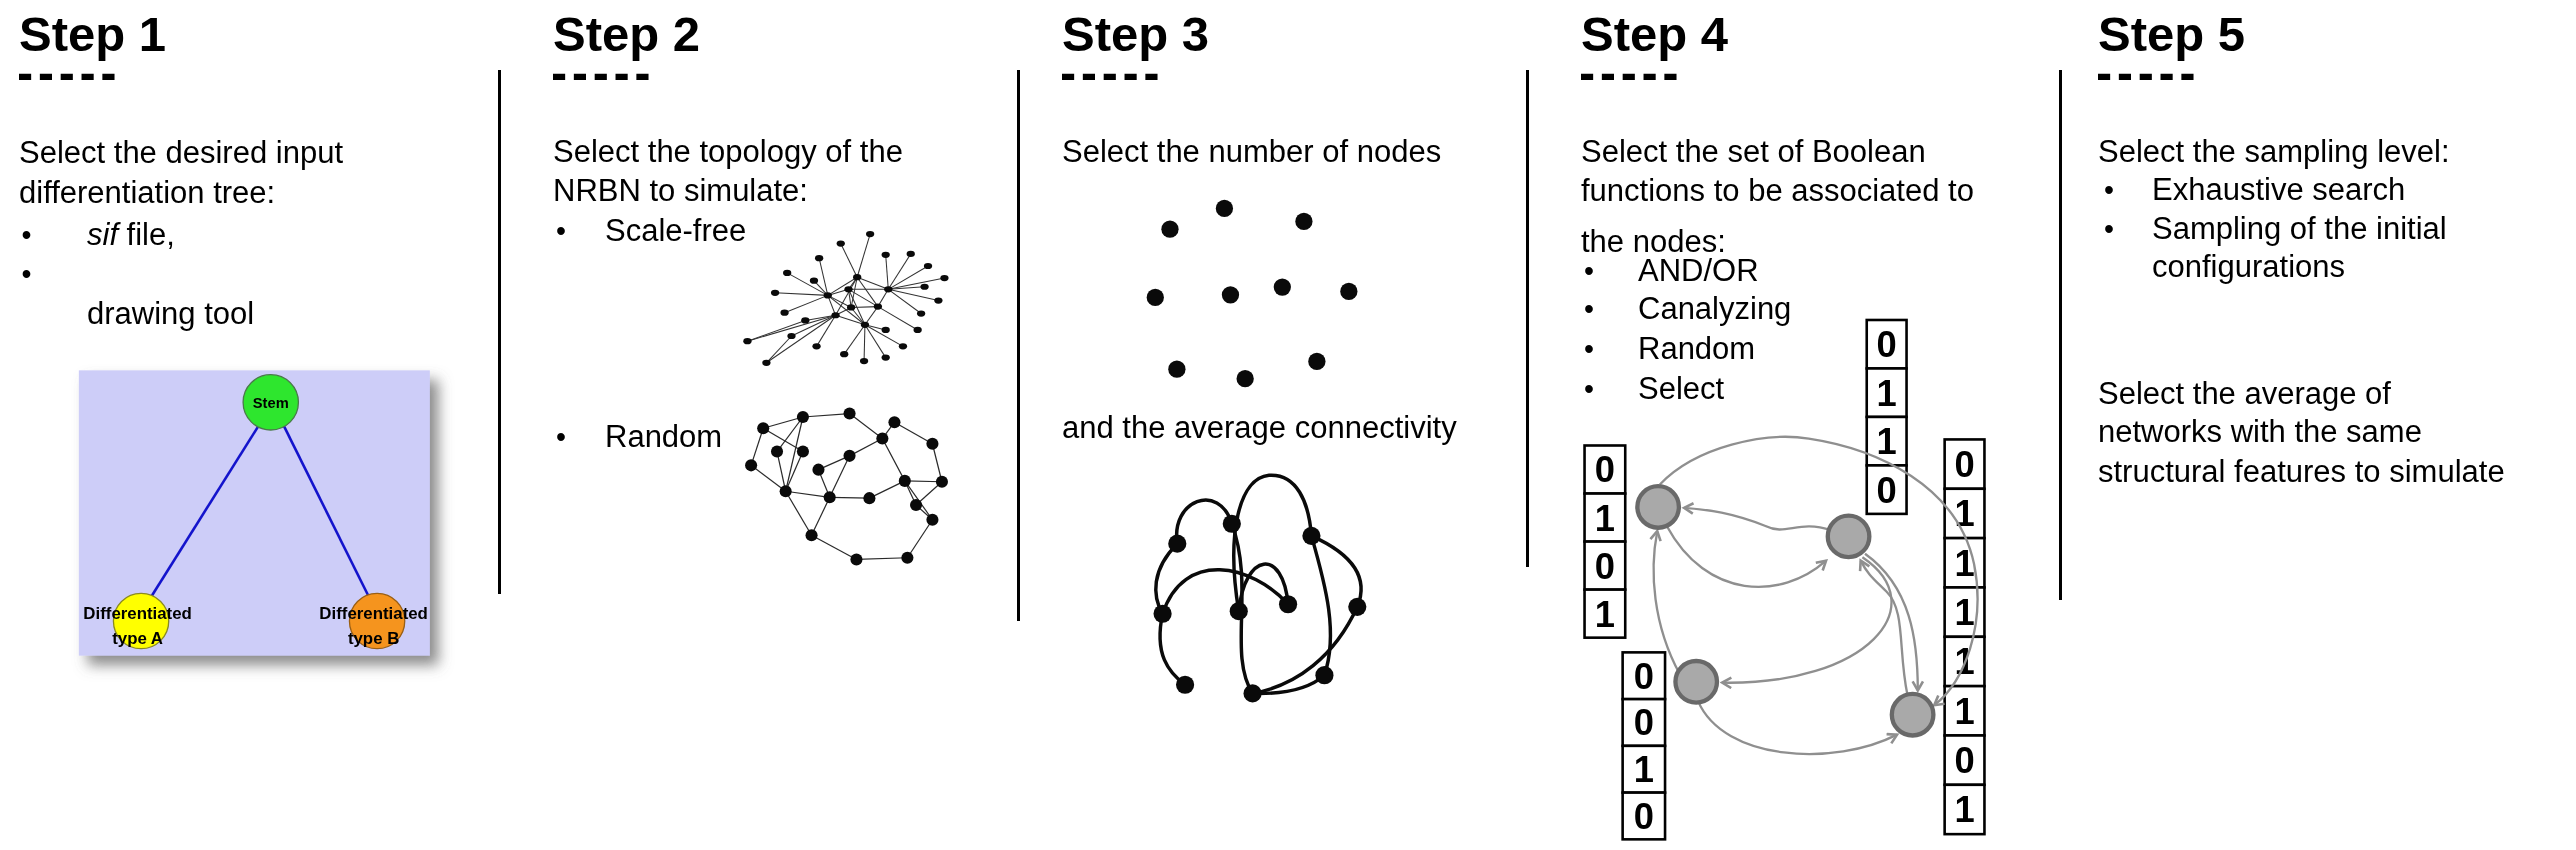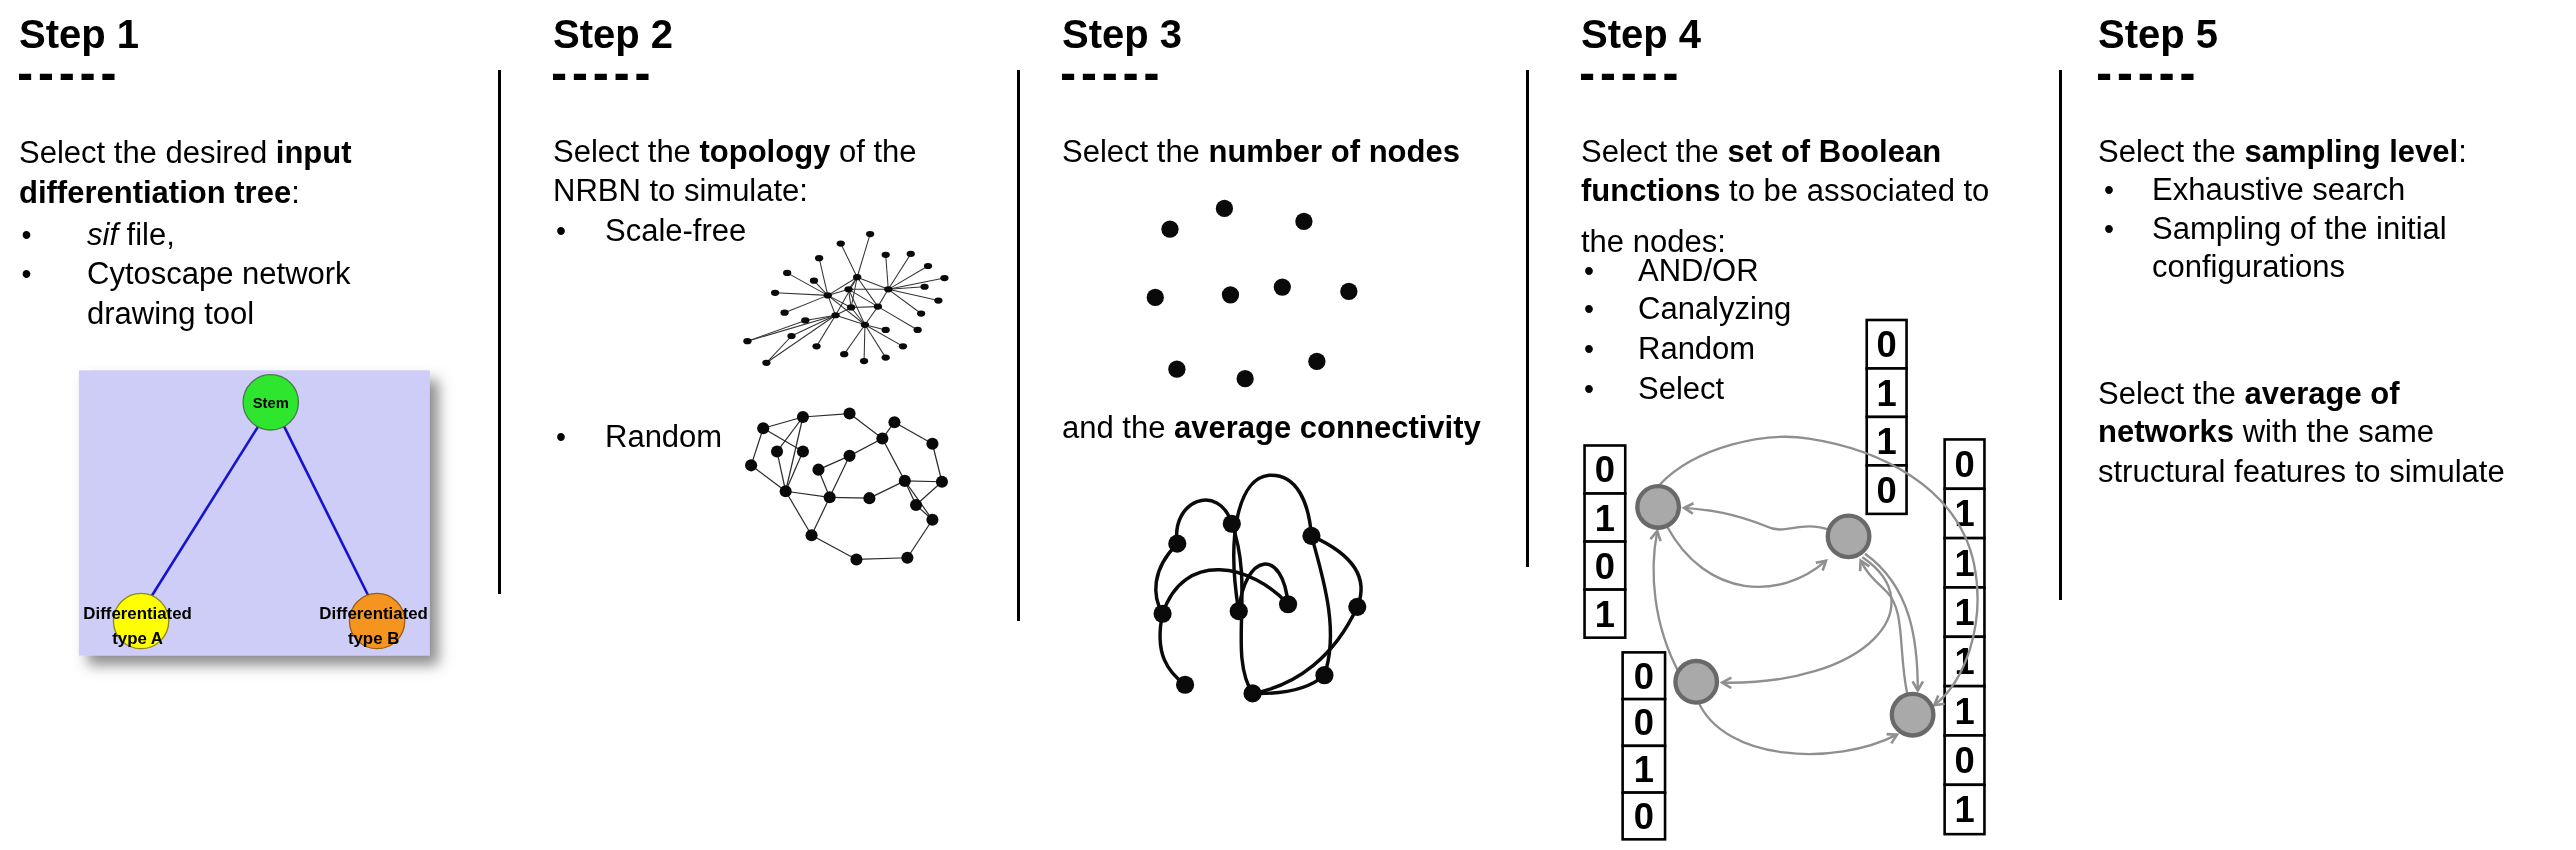--- a/index.html
+++ b/index.html
@@ -1,40 +1,39 @@
 <!DOCTYPE html>
 <html style="font-size:14px"><head>
 <meta charset="utf-8">
 <style>
   html,body { margin:0; padding:0; background:#fff; }
   #canvas { position:relative; width:2576px; height:851px; background:#ffffff; overflow:hidden;
             font-family:"Liberation Sans", sans-serif; color:#000; }
   .abs { position:absolute; }
-  .h  { position:absolute; font-size:40px; line-height:40px; font-weight:bold; white-space:nowrap; }
+  .h  { position:absolute; font-size:49px; line-height:40px; font-weight:bold; white-space:nowrap; }
   .t  { position:absolute; font-size:31px; line-height:40px; white-space:nowrap; }
-  .t b { font-weight:bold; }
+  .t b { font-weight:normal; }
   .t i { }
   .mk { font-size:28.6px; }
   .divider { position:absolute; width:2.6px; background:#000; }
   svg text { font-family:"Liberation Sans", sans-serif; }
 </style>
 </head>
 <body>
 
 <div id="canvas">
 <div class="h" style="left:19px;top:14px">Step 1</div>
 <svg class="abs" style="left:19px;top:73px" width="99" height="8.7" viewBox="0 0 114 10">
       <line x1="0" y1="4.5" x2="114" y2="4.5" stroke="#000" stroke-width="7" stroke-dasharray="14 10"></line>
     </svg>
 <div class="t" style="left:19px;top:133px"><span>Select the desired </span><b>input</b></div>
 <div class="t" style="left:19px;top:173px"><b>differentiation tree</b><span>:</span></div>
 <div class="t mk" style="left:21.6px;top:215px"><span>•</span></div>
 <div class="t" style="left:87px;top:215px"><i>sif</i><span> file,</span></div>
 <div class="t mk" style="left:21.6px;top:254px"><span>•</span></div>
-<div class="t" style="left:87px;top:254px"><span>Cytoscape network</span></div>
 <div class="t" style="left:87px;top:294px"><span>drawing tool</span></div>
 <svg class="abs" style="left:65px;top:353px" width="402" height="339" viewBox="75 408 465 392">
 <defs>
         <filter id="treeshadow" x="-20%" y="-20%" width="150%" height="150%">
           <feDropShadow dx="10" dy="11" stdDeviation="8" flood-color="#666" flood-opacity="0.75"></feDropShadow>
         </filter>
       </defs>
 <rect x="91" y="428" width="406" height="330" filter="url(#treeshadow)" fill="#cdcdf8"></rect>
 <g stroke-width="3">
 <line x1="299" y1="492" x2="174" y2="691" stroke="#1414cc"></line>

